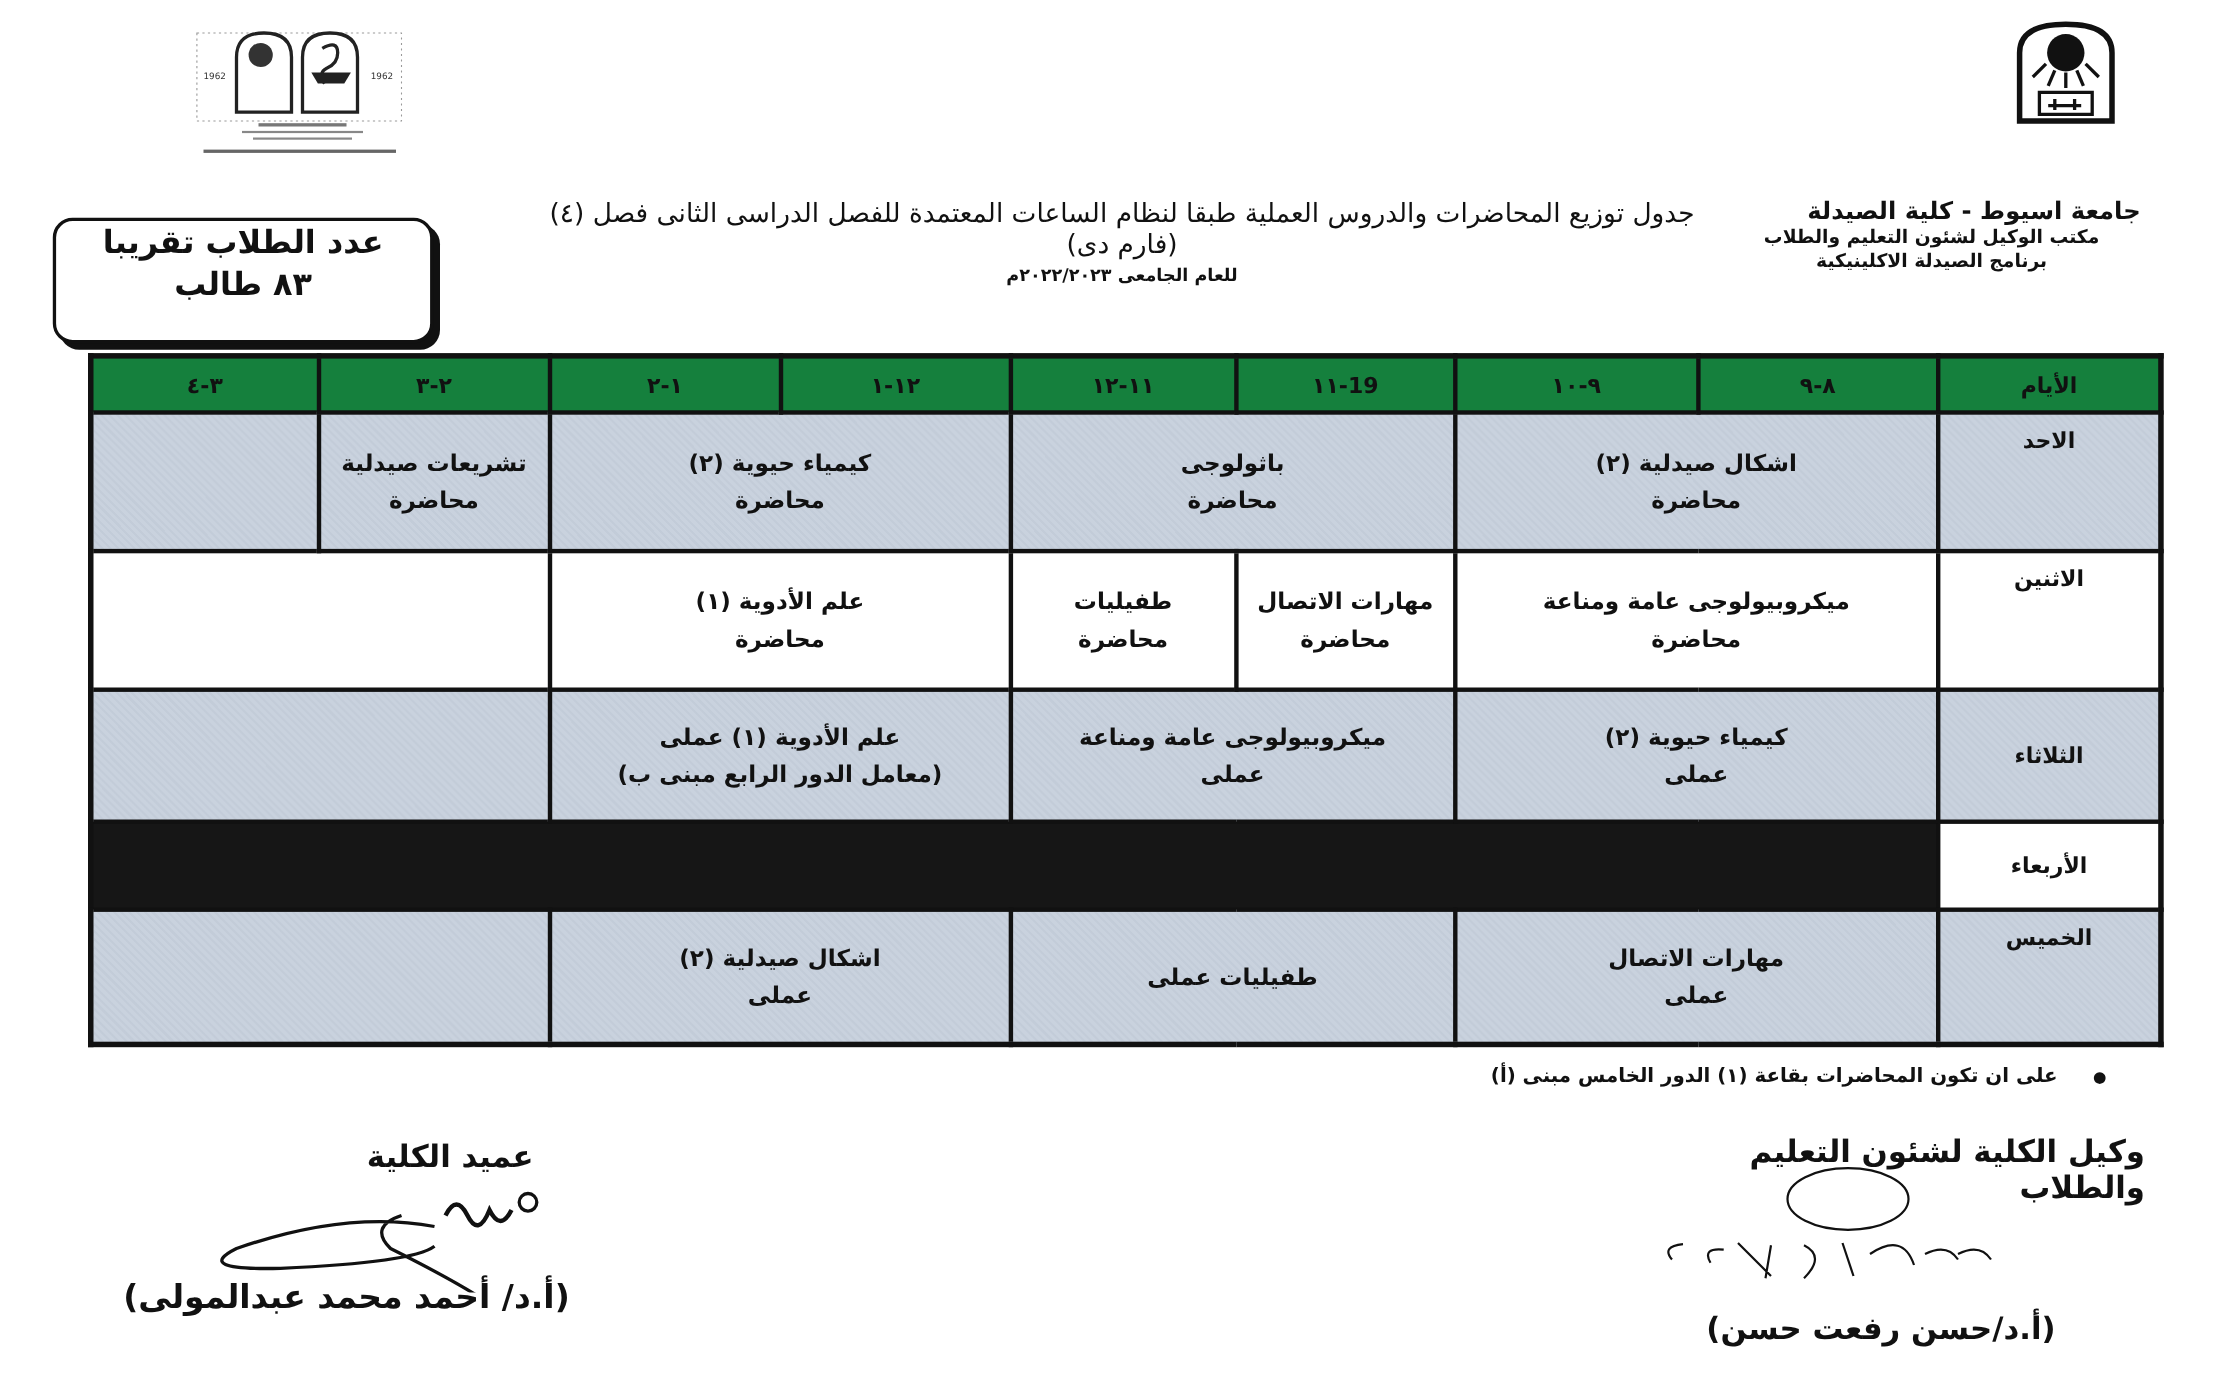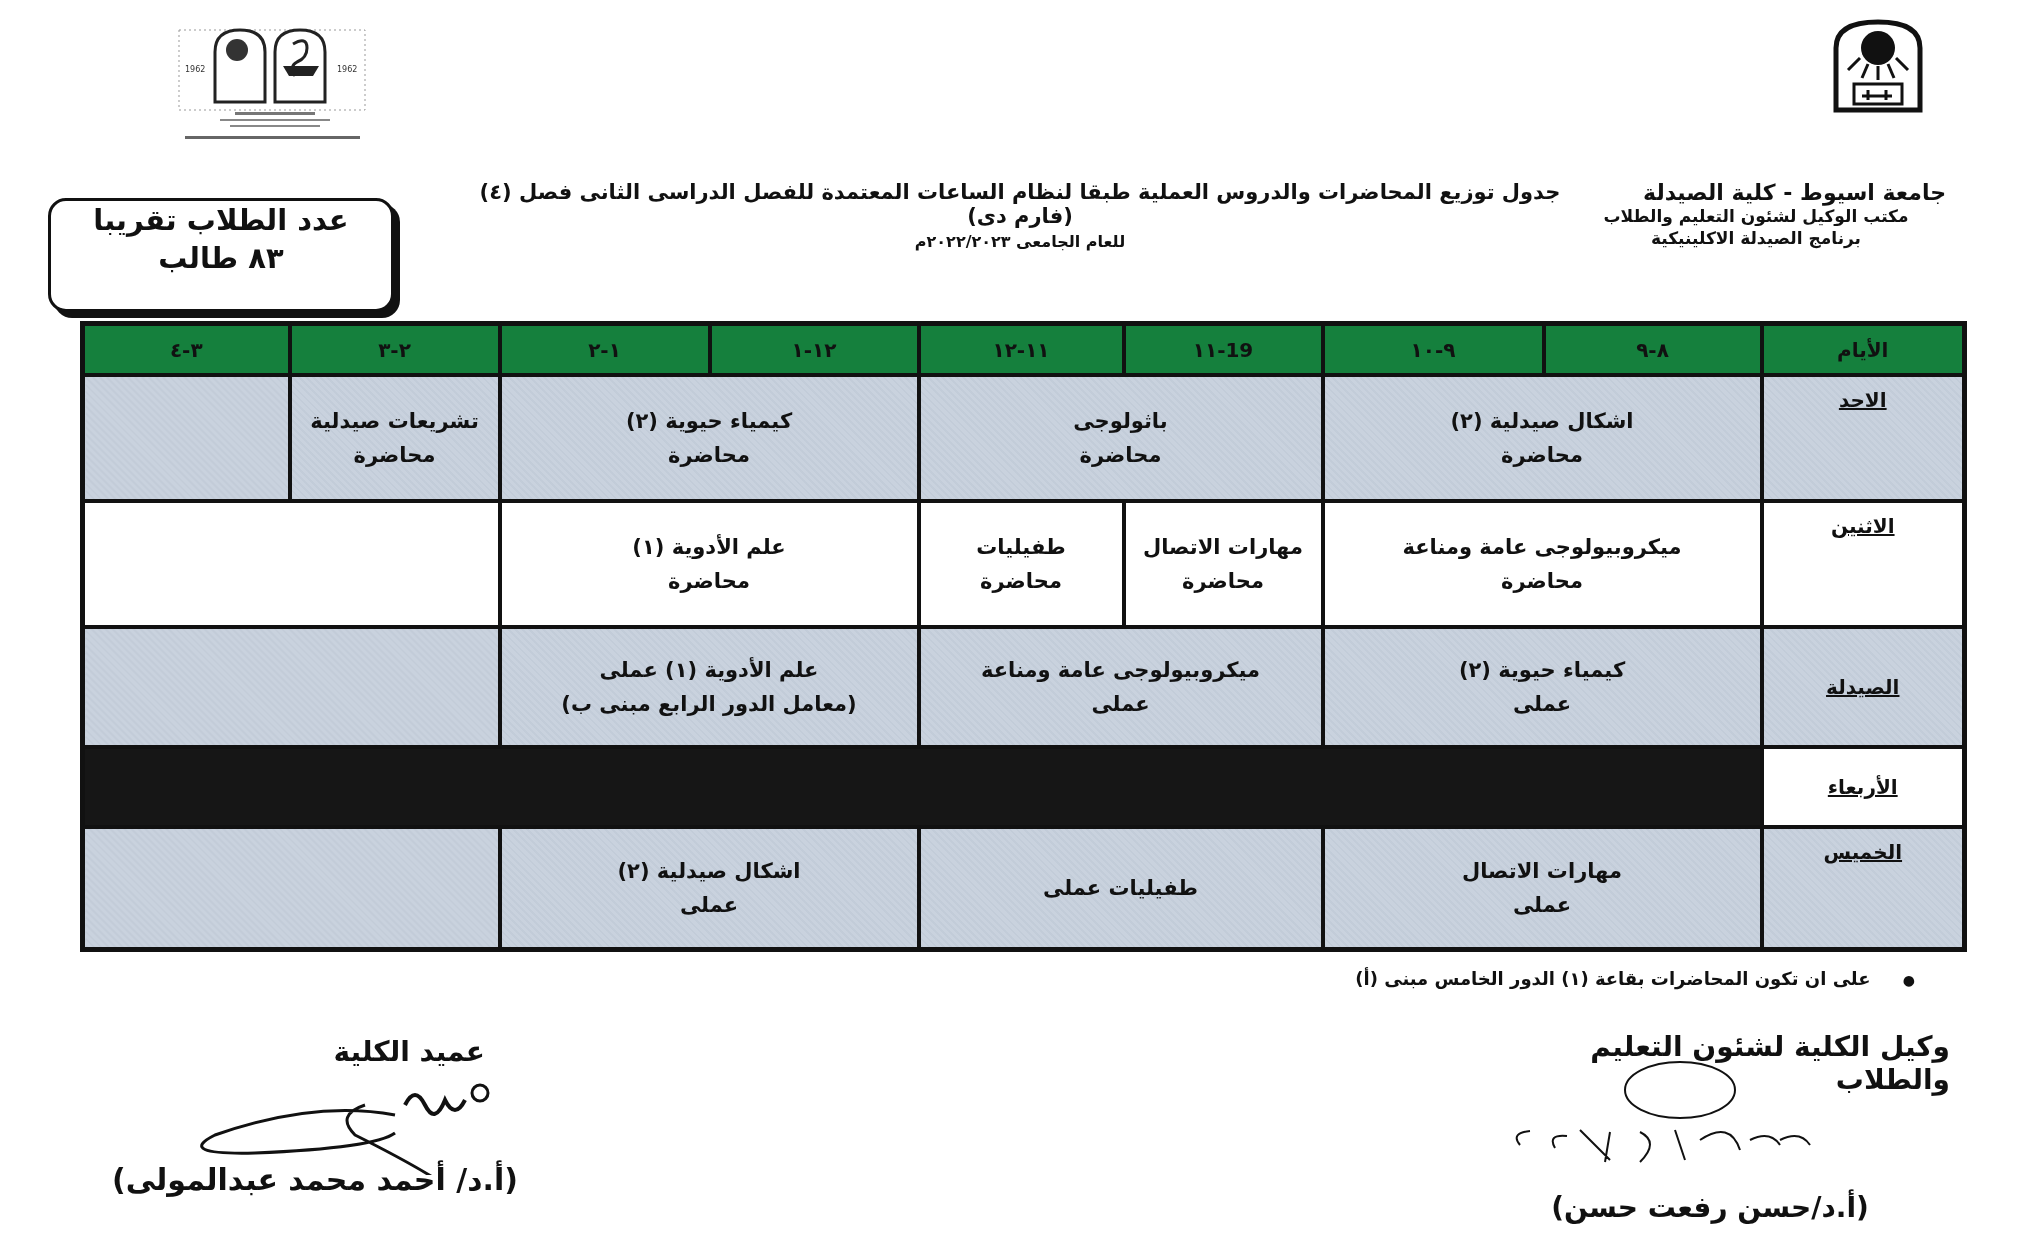--- a/index.html
+++ b/index.html
@@ -10,21 +10,21 @@
   }
   .abs { position:absolute; }
   .logo-left { left:175px; top:22px; width:195px; height:125px; }
   .logo-right { left:1828px; top:18px; width:100px; height:100px; }
 
   .hdr-right { right:64px; top:180px; width:420px; text-align:center; direction:rtl; }
   .hdr-right .l1 { font-size:22px; font-weight:bold; text-align:right; margin-right:20px; }
   .hdr-right .l2, .hdr-right .l3 { font-size:17px; font-weight:bold; line-height:22px; }
 
   .title { left:470px; top:180px; width:1100px; direction:rtl; text-align:center; }
-  .title .t1 { font-size:21px; font-weight:bold; }
+  .title .t1 { font-size:24px; font-weight:normal; }
   .title .t2 { font-size:16px; font-weight:bold; margin-top:4px; }
 
   .count-box {
     left:48px; top:198px; width:340px; height:108px;
     border:3px solid #111; border-radius:18px;
     box-shadow:6px 6px 0 #111; background:#fff;
     direction:rtl; text-align:center;
     font-size:29px; font-weight:bold; line-height:38px;
     display:flex; align-items:flex-start; justify-content:center;
   }
@@ -35,21 +35,21 @@
     border:5px solid #111;
   }
   table.sched td, table.sched th {
     border:4px solid #111; text-align:center; vertical-align:middle;
     font-weight:bold; font-size:21px; line-height:34px; padding:0;
   }
   table.sched th { background:#15803d; height:47px; font-size:20px; }
   .shade { background:#c9d2de; background-image:repeating-linear-gradient(45deg, rgba(120,130,150,0.08) 0 2px, transparent 2px 5px); }
   .white { background:#fff; }
   .black { background:#161616; }
-  .day { vertical-align:top !important; padding-top:6px !important; font-size:20px !important;text-decoration:underline; }
+  .day { vertical-align:top !important; padding-top:6px !important; font-size:20px !important; }
   .day.mid { vertical-align:middle !important; padding-top:0 !important; }
   .r-sun td { height:116px; }
   .r-mon td { height:116px; }
   .r-tue td { height:116px; }
   .r-wed td { height:76px; }
   .r-thu td { height:112px; }
 
   .note { right:115px; top:968px; direction:rtl; font-size:18px; font-weight:bold; }
   .note .bullet { margin-left:26px; font-size:14px; }
 
@@ -172,21 +172,21 @@
       <div>محاضرة</div>
     </td>
     <td class="white" colspan="2">
       <div>علم الأدوية (١)</div>
       <div>محاضرة</div>
     </td>
     <td class="white" colspan="2"></td>
   </tr>
 
   <tr class="r-tue">
-    <td class="day mid shade">الصيدلة</td>
+    <td class="day mid shade">الثلاثاء</td>
     <td class="shade" colspan="2">
       <div>كيمياء حيوية (٢)</div>
       <div>عملى</div>
     </td>
     <td class="shade" colspan="2">
       <div>ميكروبيولوجى عامة ومناعة</div>
       <div>عملى</div>
     </td>
     <td class="shade" colspan="2">
       <div>علم الأدوية (١) عملى</div>

